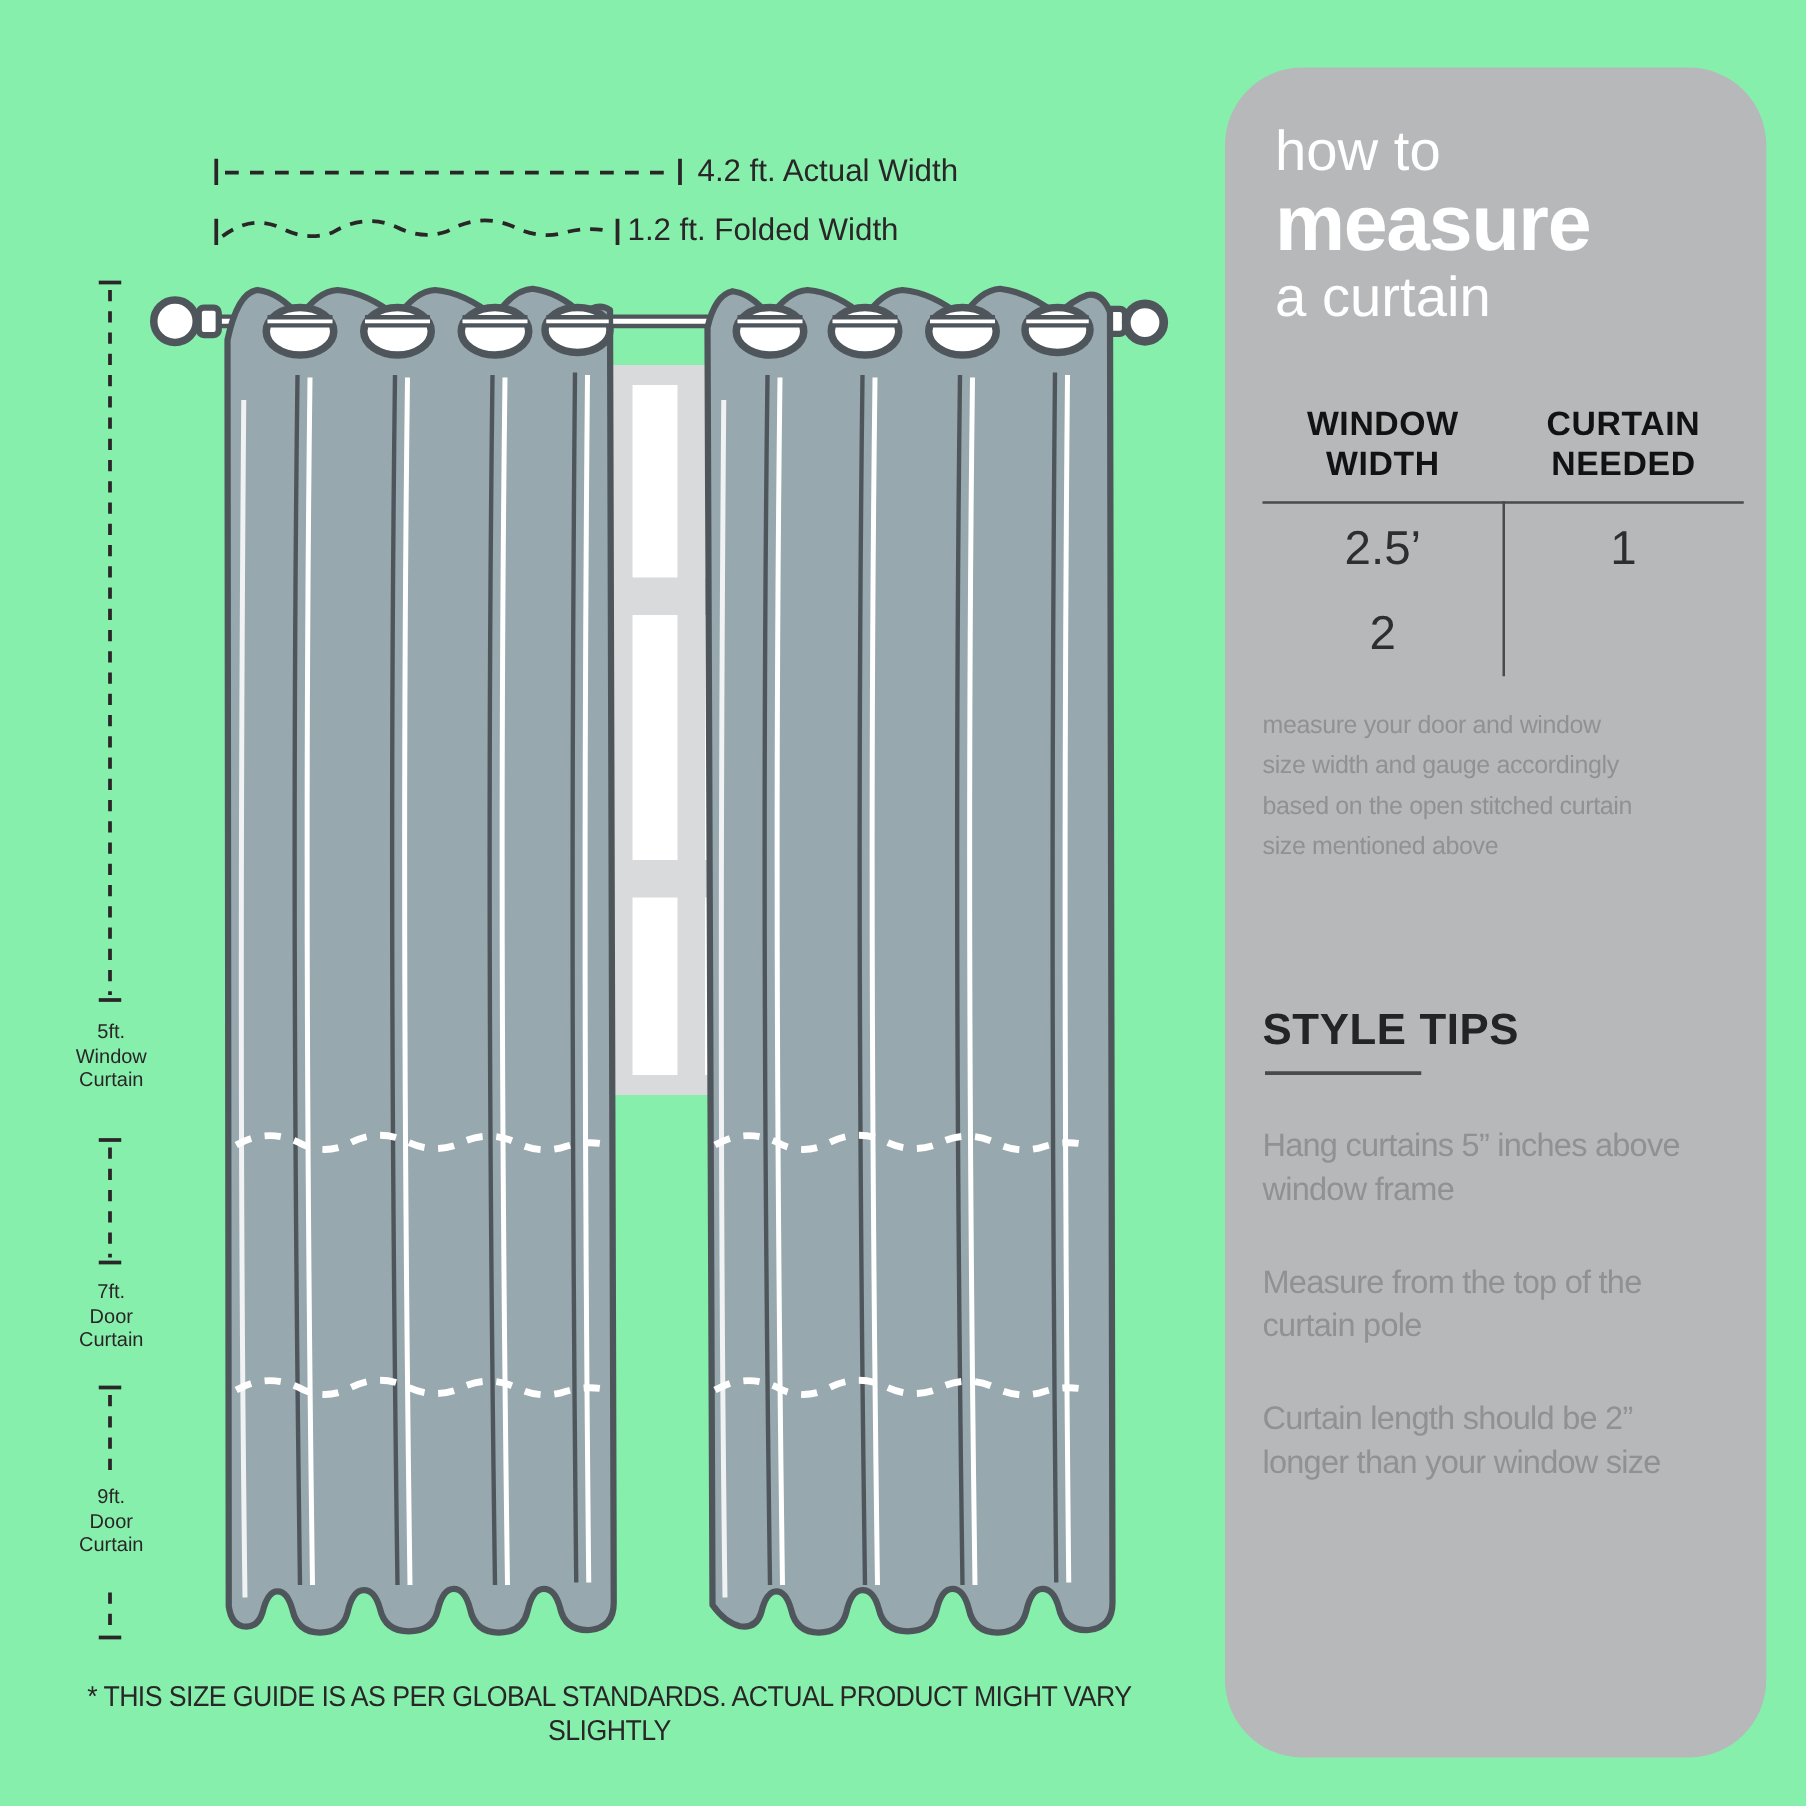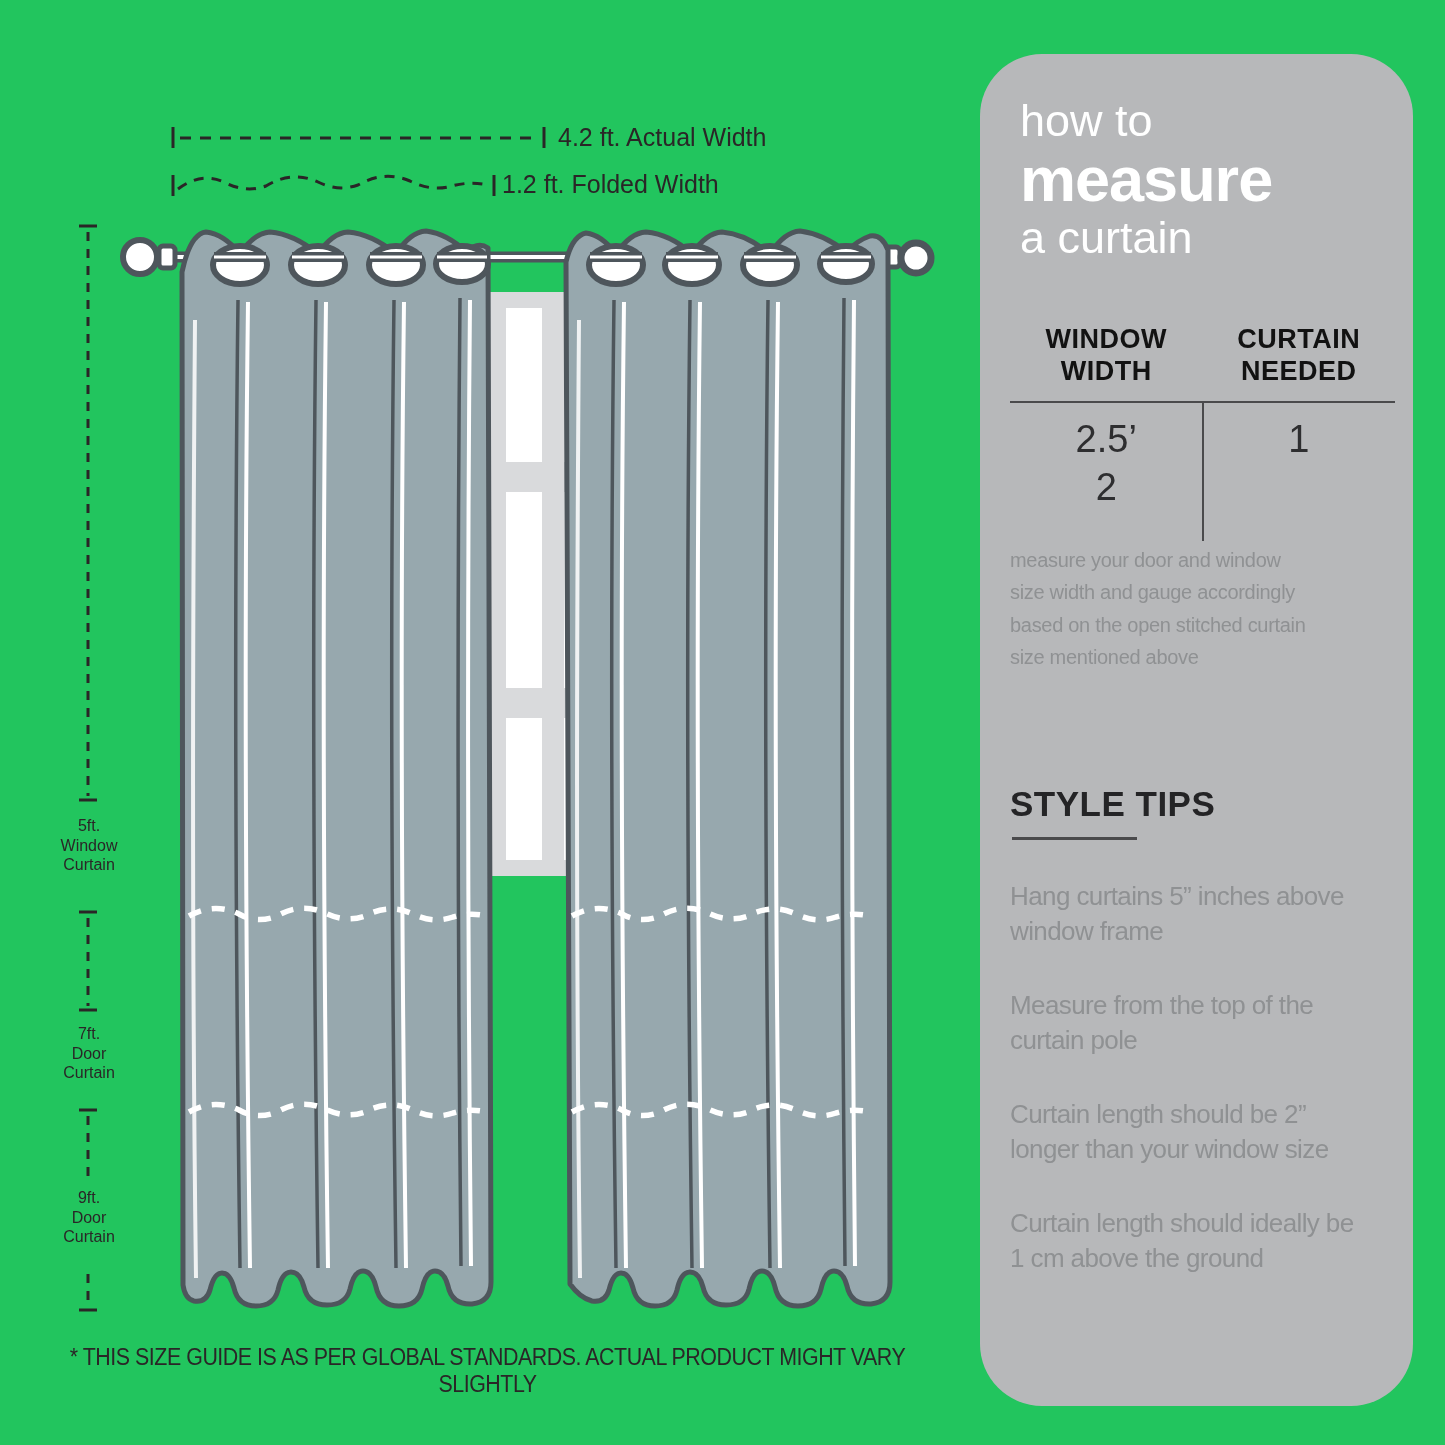--- a/index.html
+++ b/index.html
@@ -1,17 +1,17 @@
 <!DOCTYPE html>
 <html><head>
 <meta charset="utf-8">
 <style>
   html,body{margin:0;padding:0;background:#ffffff;}
   #stage{
-    position:relative;width:1445px;height:1445px;background:#22c55e;overflow:hidden;
+    position:relative;width:1445px;height:1445px;background:#86efac;overflow:hidden;
     font-family:"Liberation Sans", sans-serif;color:#2a2627;
   }
   #stage *{box-sizing:border-box;}
   .abs{position:absolute;}
   
   #diagram-svg{position:absolute;left:0;top:0;}
   
   .dim-label{font-size:25px;color:#2a2627;white-space:nowrap;}
   .hdim-label{
     width:150px;left:14px;text-align:center;font-size:16px;line-height:1.22;
@@ -30,21 +30,21 @@
   .pt-line1{font-size:45px;line-height:1.12;}
   .pt-line2{font-size:63px;line-height:1.05;font-weight:bold;letter-spacing:-1px;}
   .pt-line3{font-size:45px;line-height:1.12;}
   .size-table{margin-top:60px;}
   .thead{display:grid;grid-template-columns:1fr 1fr;}
   .thead .cell{
     text-align:center;font-weight:bold;font-size:27px;line-height:1.2;
     letter-spacing:.5px;color:#121212;white-space:pre-line;
   }
   .table-rule{border:none;border-top:2px solid #4a4a4c;margin:13px 0 0 0;}
-  .tbody{position:relative;display:grid;grid-template-columns:1fr 1fr;row-gap:0;padding:12px 0 14px 0;}
+  .tbody{position:relative;display:grid;grid-template-columns:1fr 1fr;row-gap:20px;padding:12px 0 14px 0;}
   .tbody .cell{text-align:center;font-size:38px;line-height:1.28;color:#2e2e30;}
   .col-divider{position:absolute;left:calc(50% - 1px);top:-2px;height:140px;width:2px;background:#4a4a4c;}
   .note{
     margin-top:18px;font-size:20px;line-height:1.62;letter-spacing:-0.3px;
     color:#8f9193;white-space:pre-line;
   }
   .style-tips{margin-top:110px;}
   .st-heading{font-size:35px;font-weight:bold;letter-spacing:.5px;color:#242426;}
   .st-underline{width:125px;border:none;border-top:3px solid #4a4a4c;margin:13px 0 0 2px;}
   .tips{margin-top:24px;}
@@ -232,19 +232,17 @@
     <div class="style-tips">
       <div class="st-heading">STYLE TIPS</div>
       <hr class="st-underline">
       <div class="tips">
         <div class="tip">Hang curtains 5” inches above
 window frame</div>
         <div class="tip">Measure from the top of the
 curtain pole</div>
         <div class="tip">Curtain length should be 2”
 longer than your window size</div>
-        <div class="tip">Curtain length should ideally be
-1 cm above the ground</div>
       </div>
     </div>
   </div>
 
 </div>
 
 </body></html>

